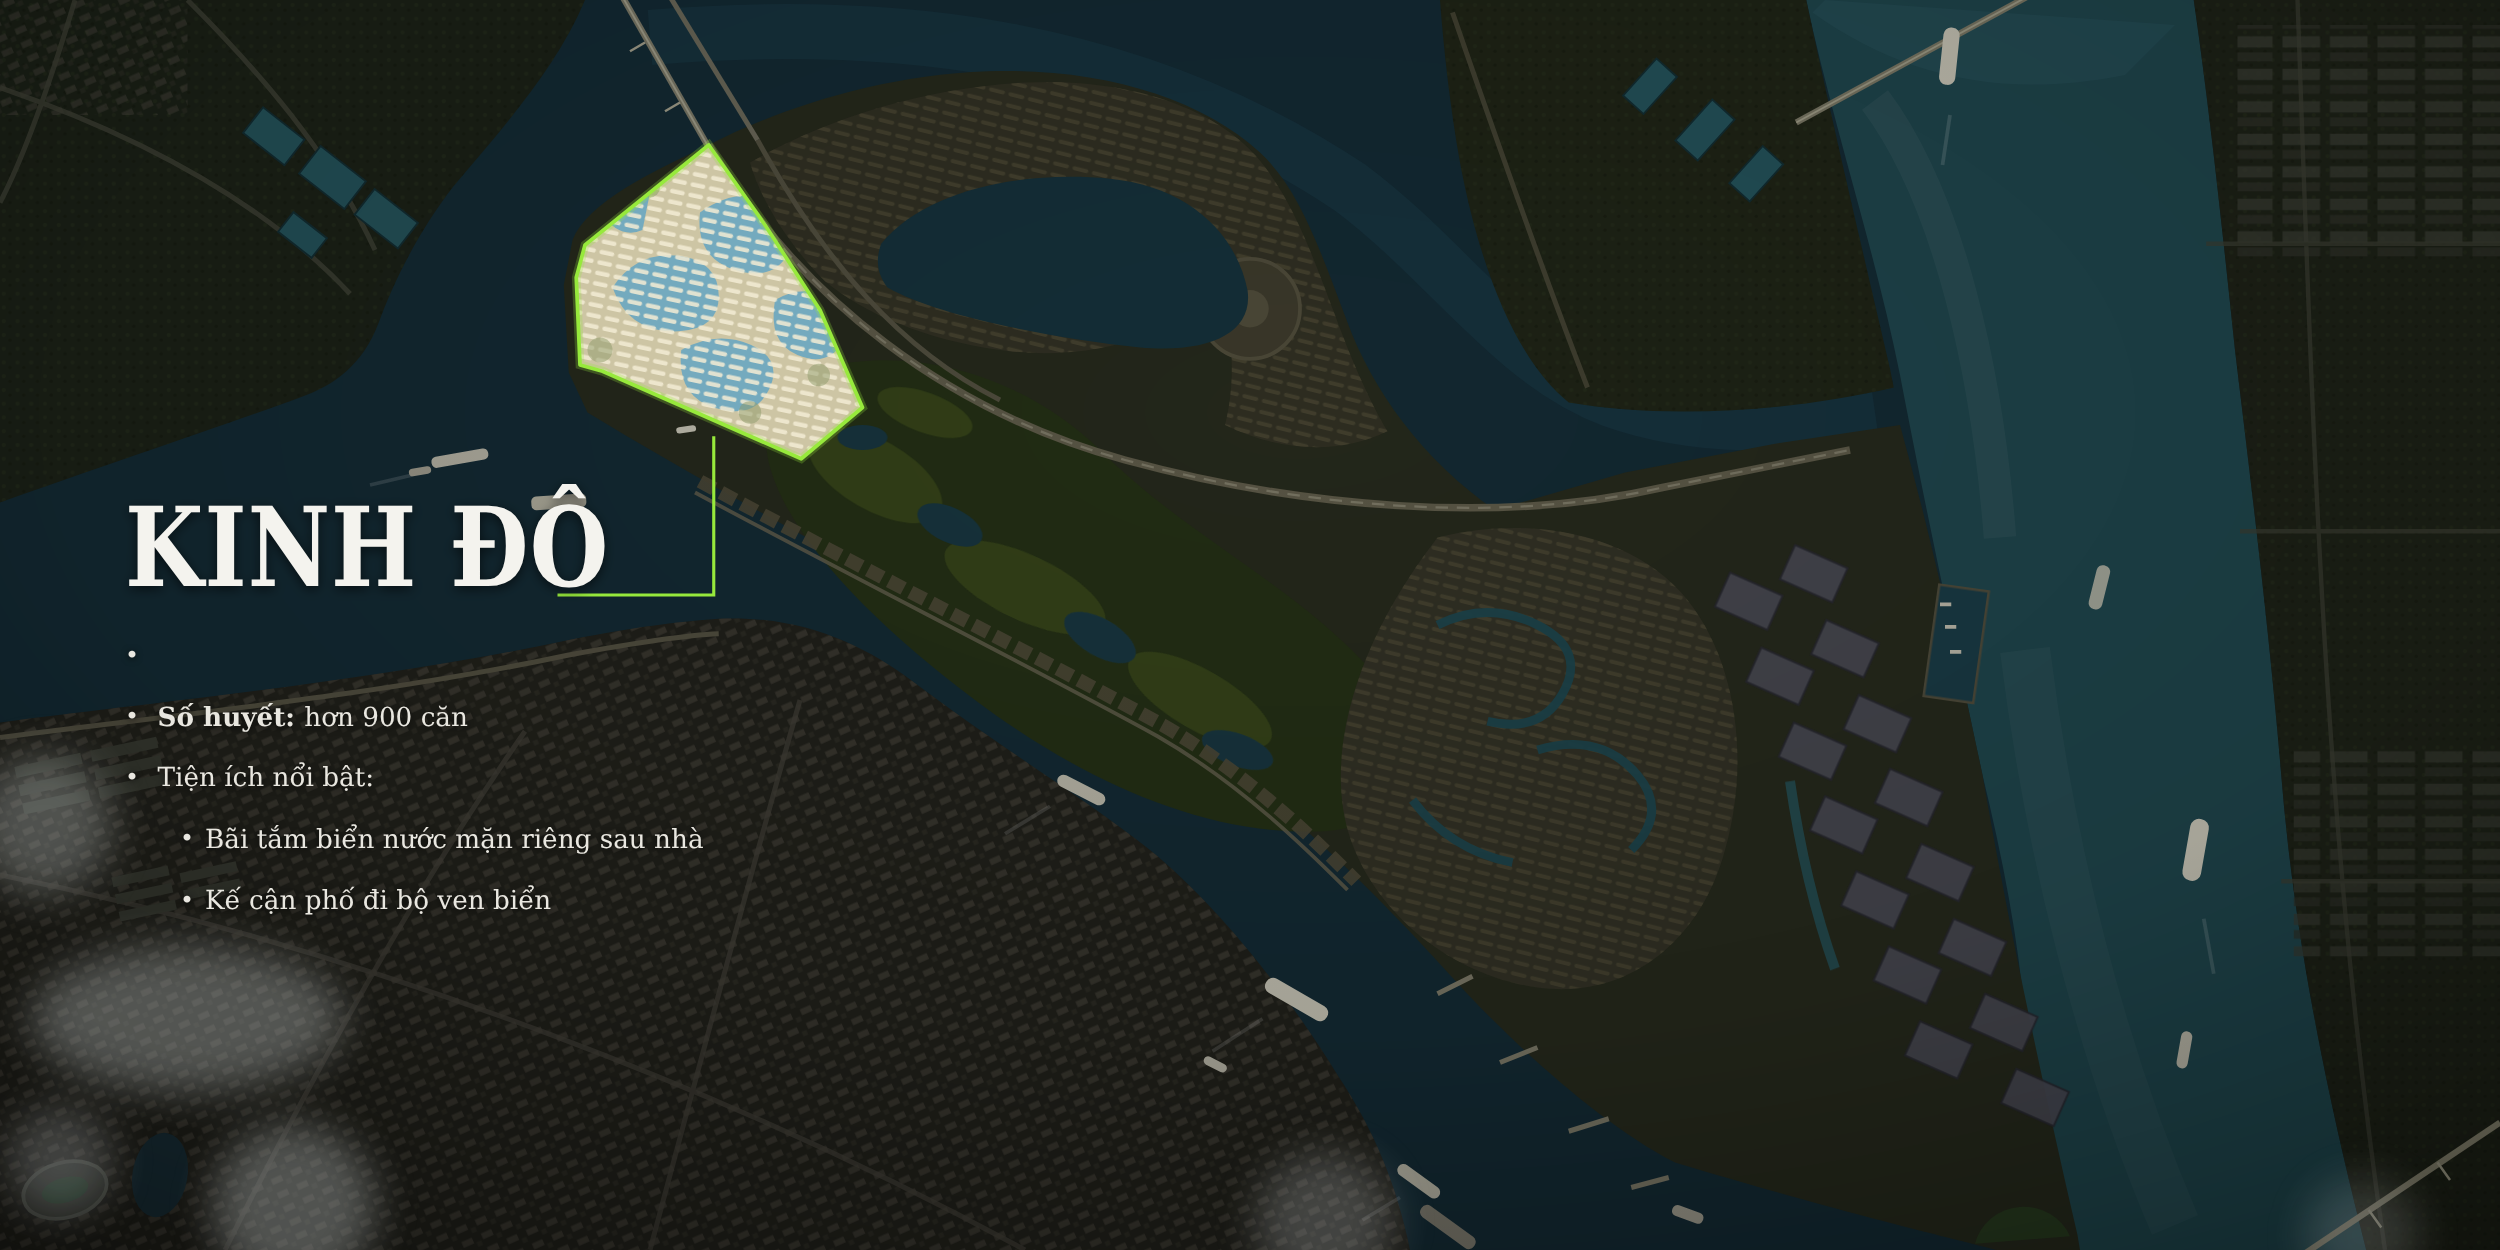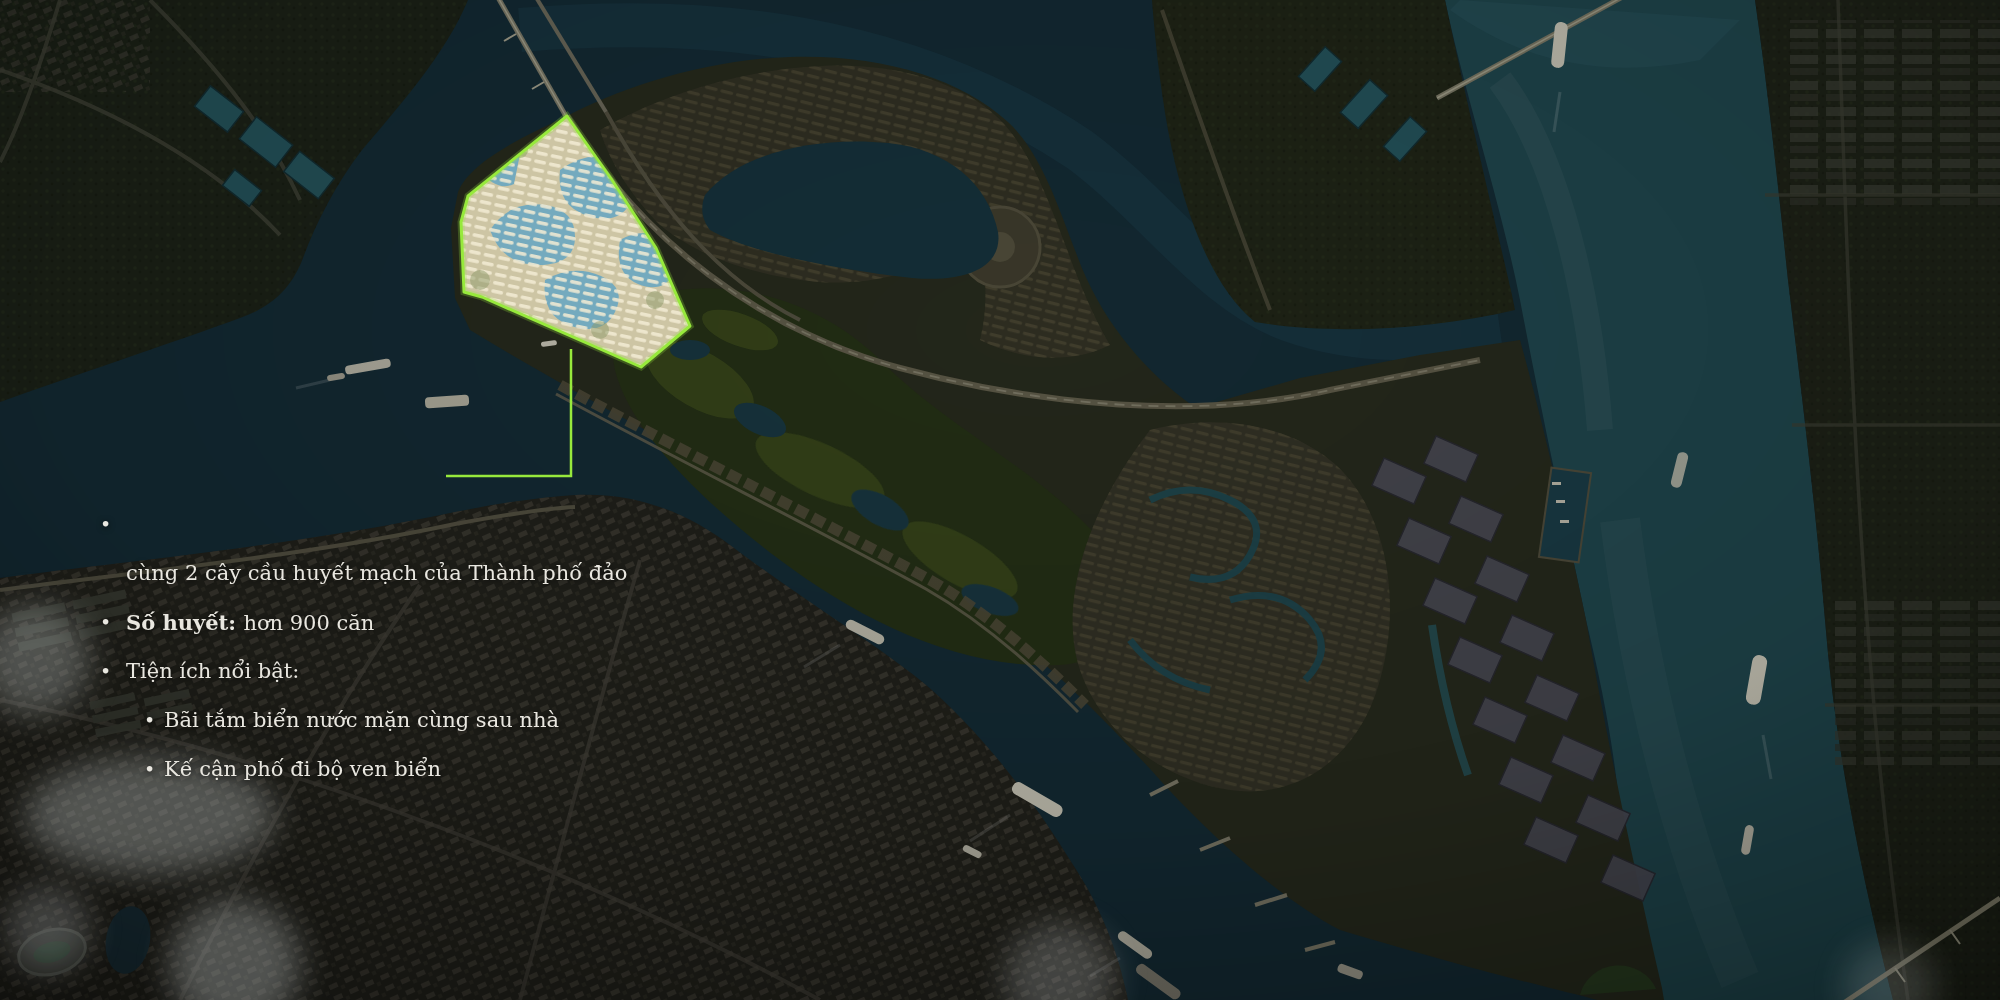--- a/index.html
+++ b/index.html
@@ -303,39 +303,37 @@
         <circle cx="655" cy="300" r="9"></circle>
             <circle cx="520" cy="150" r="8"></circle>
       </g>
     </g>
     <polygon points="567,116 612,180 656,248 690,326 641,367 482,297 464,292 461,222 468,196" fill="none" stroke="#97e93c" stroke-width="7" opacity=".25"></polygon>
     <polygon points="567,116 612,180 656,248 690,326 641,367 482,297 464,292 461,222 468,196" fill="none" stroke="#97e93c" stroke-width="3" stroke-linejoin="round"></polygon>
     <path d="M446,476 H571 V349" fill="none" stroke="#97e93c" stroke-width="2.5"></path>
   </g>
 </svg>
 
+<h1 class="title"><span class="tx">KINH ĐÔ</span></h1>
 
 <div class="bullets">
   <div class="b l1">
     <span class="dot">•</span>
   </div>
-  <div class="b cont">
-    <span>cùng 2 cây cầu huyết mạch của Thành phố đảo</span>
-  </div>
   <div class="b l1">
     <span class="dot">•</span>
     <span><b>Số huyết:</b><span class="val">hơn 900 căn</span></span>
   </div>
   <div class="b l1">
     <span class="dot">•</span>
     <span>Tiện ích nổi bật:</span>
   </div>
   <div class="b l2">
     <span class="dot">•</span>
-    <span>Bãi tắm biển nước mặn cùng sau nhà</span>
+    <span>Bãi tắm biển nước mặn riêng sau nhà</span>
   </div>
   <div class="b l2">
     <span class="dot">•</span>
     <span>Kế cận phố đi bộ ven biển</span>
   </div>
 </div>
 
 </div>
 
 </body></html>

